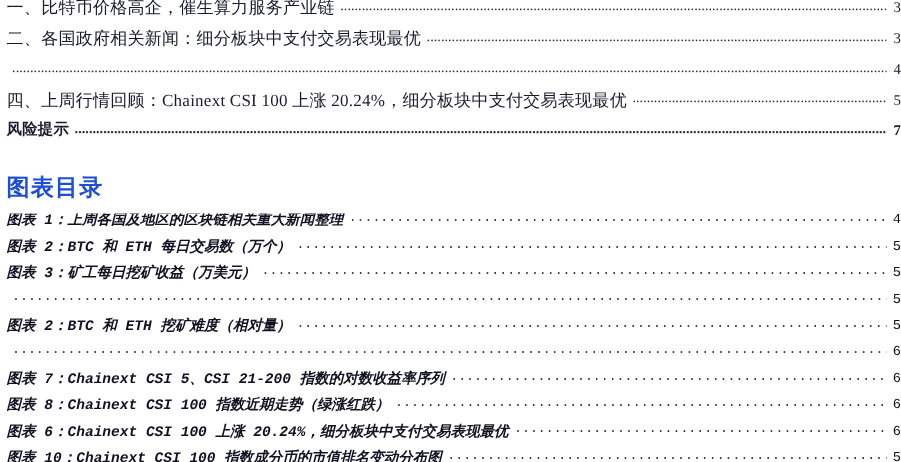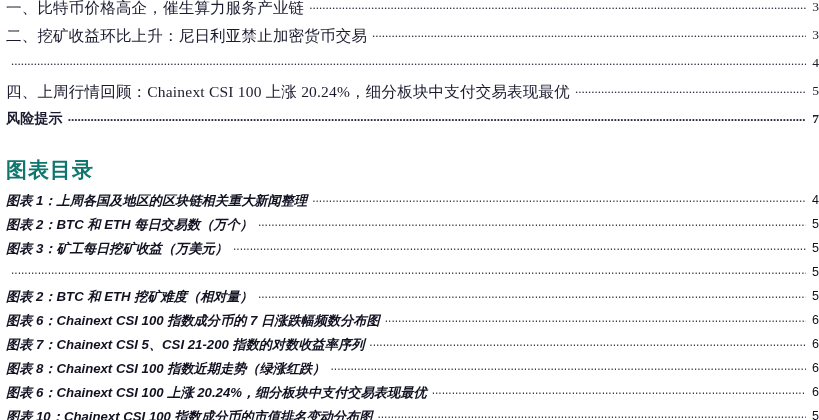--- a/index.html
+++ b/index.html
@@ -65,34 +65,34 @@
   
   .risk-row {
     font-size: 14px;
     height: 26px;
     font-weight: bold;
   }
 
   .charts-heading {
     font-size: 21px;
     font-weight: bold;
-    color: #0f766e;
+    color: #1d4ed8;
     font-family: "Liberation Serif", "DejaVu Serif", serif;
     margin: 18px 0 10px 6px;
     letter-spacing: 1px;
   }
 
   .fig-row {
     font-size: 13.2px;
     line-height: 1.0;
     height: 24px;
     color: #111122;
     font-style: italic;
     font-weight: bold;
-    font-family: Liberation Sans, sans-serif;
+    font-family: Liberation Mono, monospace;
   }
   .fig-row .label {
     white-space: nowrap;
   }
   .fig-row .dots {
     flex: 1 1 auto;
     overflow: hidden;
     white-space: nowrap;
     margin: 0 3px 0 5px;
     font-size: 12px;
@@ -120,21 +120,21 @@
 
 <div class="page">
 
   <ul class="toc-list">
     <li class="toc-row sec-row">
       <span class="label">一、比特币价格高企，催生算力服务产业链</span>
       <span class="dots">........................................................................................................................................................................................................................................................................</span>
       <span class="pageno">3</span>
     </li>
     <li class="toc-row sec-row">
-      <span class="label">二、挖矿收益环比上升：尼日利亚禁止加密货币交易</span>
+      <span class="label">二、各国政府相关新闻：细分板块中支付交易表现最优</span>
       <span class="dots">........................................................................................................................................................................................................................................................................</span>
       <span class="pageno">3</span>
     </li>
     <li class="toc-row sec-row">
       <span class="dots">........................................................................................................................................................................................................................................................................</span>
       <span class="pageno">4</span>
     </li>
     <li class="toc-row sec-row">
       <span class="label">四、上周行情回顾：Chainext CSI 100 上涨 20.24%，细分板块中支付交易表现最优</span>
       <span class="dots">........................................................................................................................................................................................................................................................................</span>
@@ -168,21 +168,20 @@
     <li class="toc-row fig-row">
       <span class="dots">........................................................................................................................................................................................................................................................................</span>
       <span class="pageno">5</span>
     </li>
     <li class="toc-row fig-row">
       <span class="label">图表 2：BTC 和 ETH 挖矿难度（相对量）</span>
       <span class="dots">........................................................................................................................................................................................................................................................................</span>
       <span class="pageno">5</span>
     </li>
     <li class="toc-row fig-row">
-      <span class="label">图表 6：Chainext CSI 100 指数成分币的 7 日涨跌幅频数分布图</span>
       <span class="dots">........................................................................................................................................................................................................................................................................</span>
       <span class="pageno">6</span>
     </li>
     <li class="toc-row fig-row">
       <span class="label">图表 7：Chainext CSI 5、CSI 21-200 指数的对数收益率序列</span>
       <span class="dots">........................................................................................................................................................................................................................................................................</span>
       <span class="pageno">6</span>
     </li>
     <li class="toc-row fig-row">
       <span class="label">图表 8：Chainext CSI 100 指数近期走势（绿涨红跌）</span>

